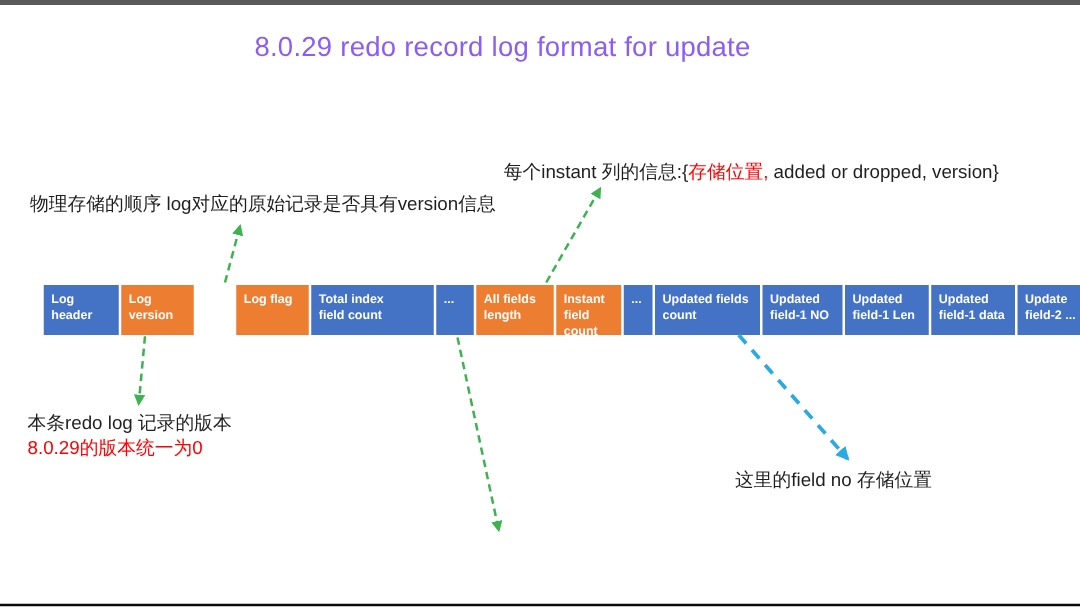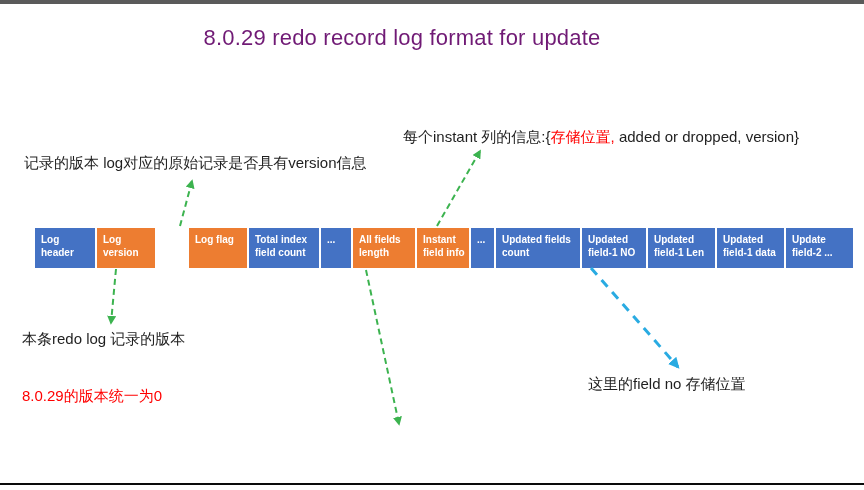--- a/index.html
+++ b/index.html
@@ -4,24 +4,24 @@
 <style>
   html,body{margin:0;padding:0;background:#ffffff;}
   .slide{
     position:relative;width:864px;height:490px;background:#ffffff;overflow:hidden;
     font-family:"Liberation Sans","DejaVu Sans",sans-serif;color:#1c1c1c;
   }
   .top-bar{position:absolute;left:0;top:0;width:864px;height:4px;background:var(--topbar,#5a5a5a);}
   .bottom-line{position:absolute;left:0;top:483px;width:864px;height:2px;background:var(--bottomline,#000);}
   .title{
     position:absolute;left:0;top:25px;width:804px;text-align:center;
-    font-size:22px;font-weight:500;color:#701a75;letter-spacing:0.2px;margin:0;
+    font-size:22px;font-weight:500;color:#8b5cf6;letter-spacing:0.2px;margin:0;
   }
   .ann{position:absolute;font-size:15px;color:#1f1f1f;white-space:nowrap;}
-  .ann .red{color:var(--red,#ff0000);margin-top:37px;}
+  .ann .red{color:var(--red,#ff0000);}
   .ann-version-flag{left:24px;top:154px;}
   .ann-instant-info{left:403px;top:128px;}
   .ann-log-version{left:22px;top:329px;line-height:20px;}
   .ann-all-fields{left:187px;top:431px;}
   .ann-field-no{left:588px;top:375px;}
   .fields-row{
     position:absolute;left:35px;top:228px;height:40px;
     display:flex;gap:2px;align-items:flex-start;border-radius:17px;
   }
   .fbox{
@@ -36,38 +36,38 @@
 </head>
 <body>
 
 <div class="slide" style="--blue: #4472C4; --orange: #ED7D31; --red: #FF0000; --topbar: #5A5A5A; --bottomline: #0A0A0A;">
 
   <div class="top-bar"></div>
 
   <h1 class="title">8.0.29 redo record log format for update</h1>
 
   <div class="ann ann-version-flag">
-    <span>记录的版本 log对应的原始记录是否具有version信息</span>
+    <span>物理存储的顺序 log对应的原始记录是否具有version信息</span>
   </div>
 
   <div class="ann ann-instant-info"><span>每个instant 列的信息:{</span><span class="red">存储位置,</span><span> added or dropped, version}</span></div>
 
   <div class="fields-row" id="fields-row">
       <div class="fbox blue" style="width: 60px;">Log
 header</div>
       <div class="fbox orange" style="width: 58px;">Log
 version</div>
       <div class="fbox orange" style="width: 58px; margin-left: 32px;">Log flag</div>
-      <div class="fbox blue" style="width: 70px;">Total index
+      <div class="fbox blue" style="width: 98px;">Total index
 field count</div>
       <div class="fbox blue" style="width: 30px;">...</div>
       <div class="fbox orange" style="width: 62px;">All fields
 length</div>
       <div class="fbox orange" style="width: 52px;">Instant
-field info</div>
+field count</div>
       <div class="fbox blue" style="width: 23px;">...</div>
       <div class="fbox blue" style="width: 84px;">Updated fields
 count</div>
       <div class="fbox blue" style="width: 64px;">Updated
 field-1 NO</div>
       <div class="fbox blue" style="width: 67px;">Updated
 field-1 Len</div>
       <div class="fbox blue" style="width: 67px;">Updated
 field-1 data</div>
       <div class="fbox blue" style="width: 67px;">Update

